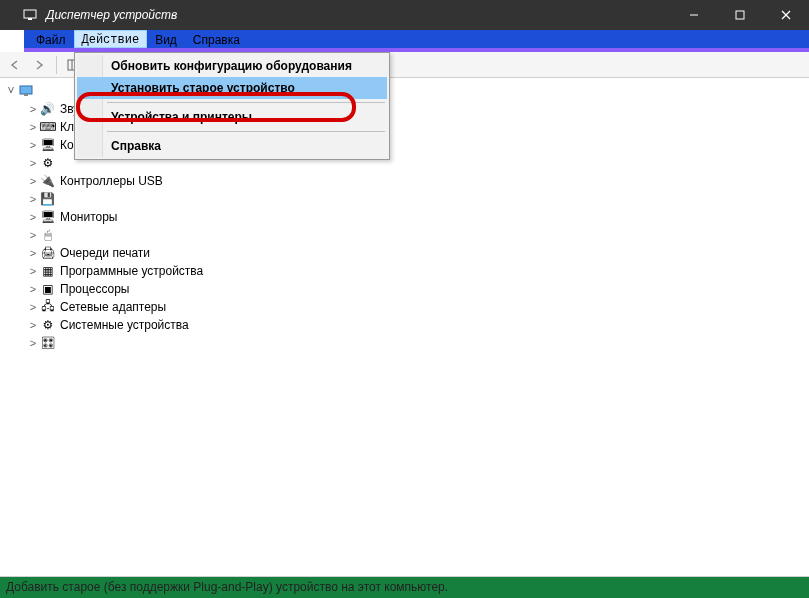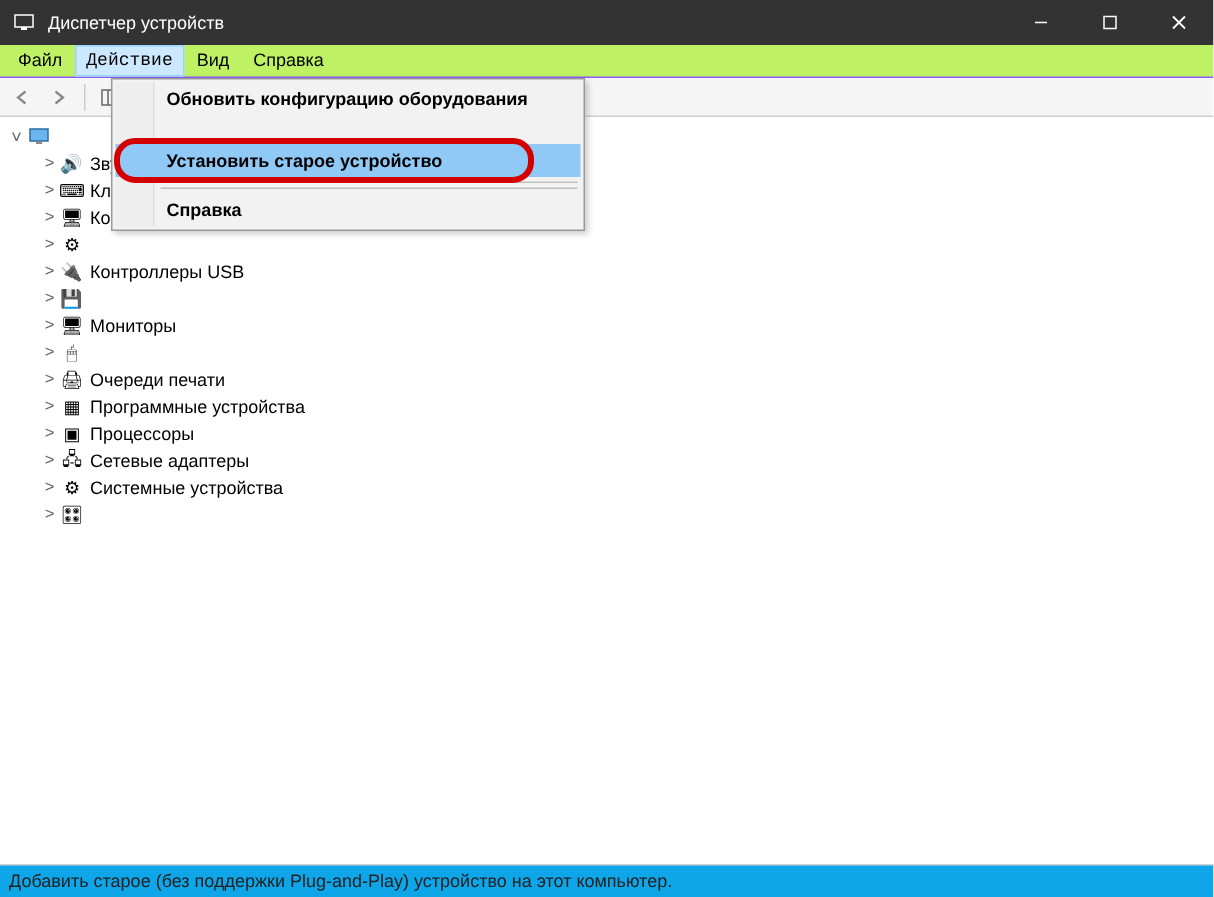--- a/index.html
+++ b/index.html
@@ -1,49 +1,49 @@
 <!DOCTYPE html>
 <html><head>
   <meta charset="utf-8">
   <style>
     * { box-sizing: border-box; margin: 0; padding: 0; font-family: "Segoe UI", Tahoma, sans-serif; }
     body { width: 809px; height: 598px; background: #fff; position: relative; overflow: hidden; }
 
-    .titlebar { height: 30px; background: #333; color: #fff; display: flex; align-items: center; padding-left: 8px; font-size: 12px; }
+    .titlebar { height: 30px; background: #333; color: #fff; display: flex; align-items: center; padding-left: 22px; font-size: 12px; font-style: italic; }
     .titlebar .title-icon { width: 16px; height: 16px; margin-right: 8px; display:inline-flex; align-items:center; justify-content:center; }
     .titlebar .title { flex: 1; }
     .winbtns { display: flex; height: 100%; }
     .winbtn { width: 46px; height: 100%; display: flex; align-items: center; justify-content: center; color: #fff; }
 
-    .menubar { height: 22px; background: #bef264; border-bottom: 1px solid #8b5cf6; display: flex; font-size: 12px; padding-left: 4px; }
+    .menubar { height: 22px; background: #1d4ed8; border-bottom: 4px solid #8b5cf6; display: flex; font-size: 12px; padding-left: 4px; margin-left: 24px; }
     .menuitem { padding: 3px 8px; cursor: default; }
     .menuitem.open { background: #cce8ff; border: 1px solid #99d1ff; padding: 2px 7px; font-family: Liberation Mono, monospace; }
 
     .toolbar { height: 26px; background: #f5f5f5; border-bottom: 1px solid #d0d0d0; display: flex; align-items: center; padding-left: 6px; gap: 6px; }
     .tbtn { width: 18px; height: 18px; display:flex; align-items:center; justify-content:center; color:#555; }
     .tbdiv { width: 1px; height: 18px; background: #ccc; margin: 0 2px; }
 
     .content { position: relative; height: calc(100% - 30px - 22px - 26px - 22px); background: #fff; overflow: auto; }
     .tree { padding: 4px 0 4px 4px; font-size: 12px; }
     .root-row { display: flex; align-items: center; height: 18px; padding-left: 0; }
     .root-row .exp { width: 14px; display:flex; justify-content:center; color:#666; }
     .root-row .ic { width: 16px; height:16px; margin-right:4px; display:inline-flex; align-items:center; justify-content:center; }
     .node-row { display: flex; align-items: center; height: 18px; padding-left: 22px; }
     .node-row .exp { width: 14px; display:flex; justify-content:center; color:#666; font-size:11px; }
     .node-row .ic { width: 16px; height:16px; margin-right:4px; display:inline-flex; align-items:center; justify-content:center; font-size:12px; }
 
     .dropdown { position: absolute; left: 74px; top: 52px; width: 316px; background: #f2f2f2; border: 1px solid #999; box-shadow: 2px 2px 4px rgba(0,0,0,.2); z-index: 10; padding: 2px; font-weight: bold; }
     .dd-strip { position:absolute; left:2px; top:2px; bottom:2px; width:26px; background:#eee; border-right:1px solid #ddd; }
     .dd-item { position: relative; height: 22px; display: flex; align-items: center; padding-left: 34px; font-size: 12px; cursor: default; }
-    .dd-item.highlight { background: #90c8f6; margin-top: 19px; }
+    .dd-item.highlight { background: #90c8f6; }
     .dd-sep { height: 1px; background: #c0c0c0; margin: 3px 2px 3px 30px; }
 
     .callout { position: absolute; left: 76px; top: 92px; width: 280px; height: 30px; border: 4px solid #d40000; border-radius: 14px; pointer-events: none; z-index: 20; }
 
-    .statusbar { height: 22px; border-top: 1px solid #d0d0d0; font-size: 12px; padding: 3px 6px; background: #0ea5e9; color: #222; }
+    .statusbar { height: 22px; border-top: 1px solid #d0d0d0; font-size: 12px; padding: 3px 6px; background: #15803d; color: #222; }
 
     svg { display:block; }
   </style>
 </head>
 <body>
 
 <div class="titlebar">
   <span class="title-icon">
     <svg width="14" height="14" viewBox="0 0 14 14">
         <rect x="1" y="2" width="12" height="8" fill="none" stroke="#fff" stroke-width="1"></rect>
@@ -190,20 +190,23 @@
 
 <div class="dropdown">
   <div class="dd-strip"></div>
   <div class="dd-item">
       <span>Обновить конфигурацию оборудования</span>
     </div>
   <div class="dd-item highlight">
       <span>Установить старое устройство</span>
     </div>
   <div class="dd-sep"></div>
+  <div class="dd-item">
+      <span>Устройства и принтеры</span>
+    </div>
   <div class="dd-sep"></div>
   <div class="dd-item">
       <span>Справка</span>
     </div>
 </div>
 
 <div class="callout"></div>
 
 <div class="statusbar">
   <span>Добавить старое (без поддержки Plug-and-Play) устройство на этот компьютер.</span>

